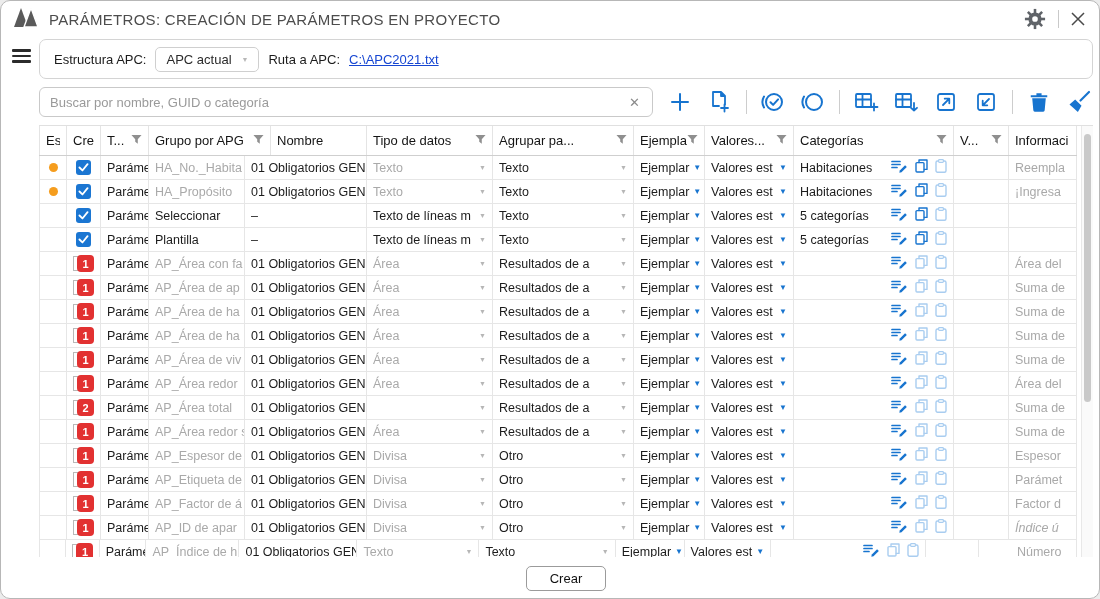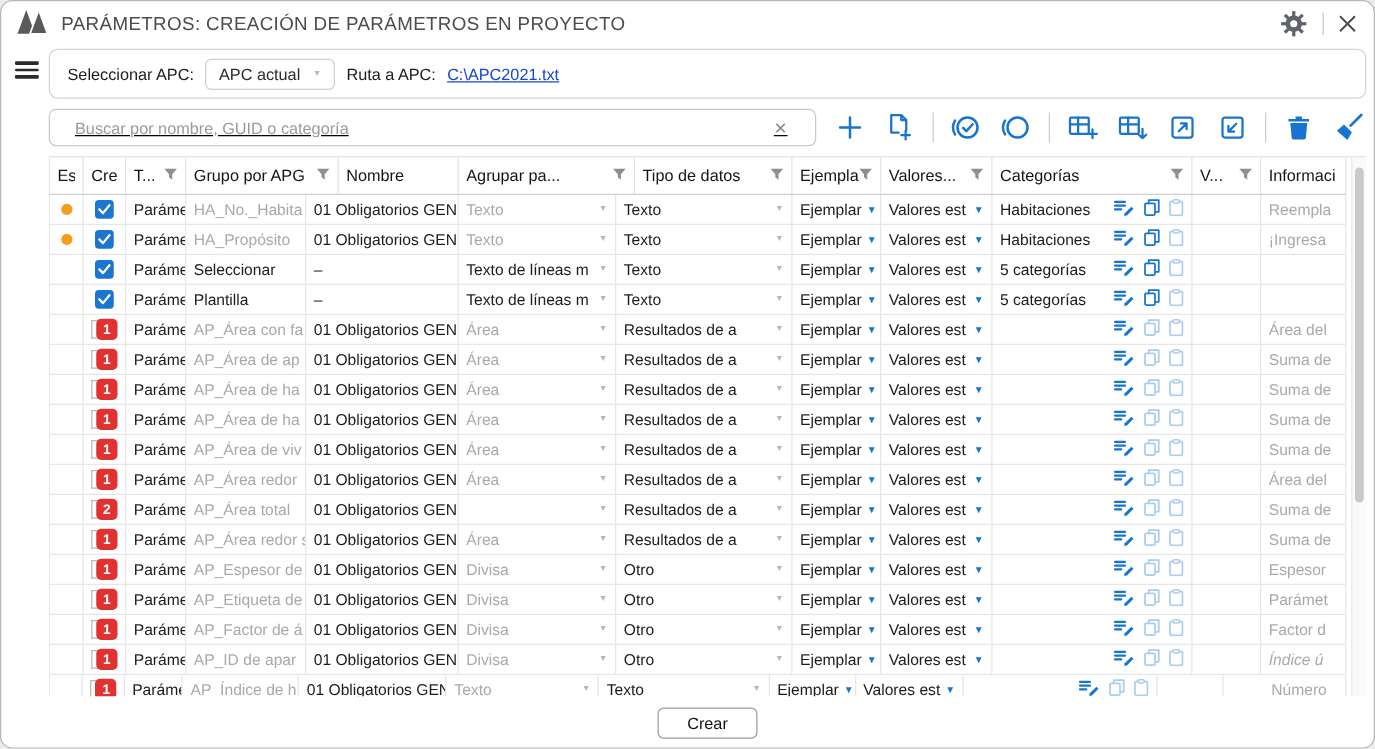--- a/index.html
+++ b/index.html
@@ -23,21 +23,21 @@
 
   .apc-panel { height:40px; border:1px solid #d4d4d4; border-radius:7px; display:flex; align-items:center;
                padding:0 14px; gap:9px; font-size:13px; color:#1c1c1c; margin-top:2px; background:#fff; }
   .apc-select { display:flex; align-items:center; gap:10px; border:1px solid #cfcfcf; border-radius:5px;
                 padding:4px 10px; color:#2a2a2a; background:#fff; }
   .sel-arrow { font-size:7px; color:#b8b8b8; }
   .apc-link { color:#1646d2; text-decoration:underline; }
 
   .search-row { margin-top:8px; display:flex; align-items:center; }
   .search-box { width:742px; height:30px; border:1px solid #c9c9c9; border-radius:6px; display:flex;
-                align-items:center; padding:0 20px; background:#fff;text-decoration:underline; }
+                align-items:center; padding:0 10px; background:#fff; }
   .search-box input { flex:1; border:none; outline:none; font-size:13px; font-family:"Liberation Sans",sans-serif;
                       color:#333; background:transparent; }
   .search-box input::placeholder { color:#9a9a9a; }
   .search-clear { color:#8a8a8a; font-size:13px; padding:0 2px; }
 
   .toolbar { display:flex; align-items:center; margin-left:13px; gap:12px; }
   .toolbar .ticon { display:flex; align-items:center; justify-content:center; width:28px; height:28px; }
   .toolbar .tdiv { width:1px; height:24px; background:#cdcdcd; }
 
   
@@ -115,21 +115,21 @@
   </div>
 
   <div class="hamburger">
     <div class="bar"></div>
       <div class="bar"></div>
       <div class="bar"></div>
   </div>
 
   <div class="main">
     <div class="apc-panel">
-      <span>Seleccionar APC:</span>
+      <span>Estructura APC:</span>
       <span class="apc-select">
         <span>APC actual</span>
         <span class="sel-arrow">▼</span>
       </span>
       <span>Ruta a APC:</span>
       <a class="apc-link" href="#">C:\APC2021.txt</a>
     </div>
 
     <div class="search-row">
       <div class="search-box">
@@ -221,28 +221,28 @@
             </div>
             <div class="th" style="width: 122px;">
               <span class="lbl">Grupo por APG</span>
               <span><svg width="11" height="11" viewBox="0 0 12 12">
                   <path d="M0.5 1h11L7.4 5.8v4.9L4.6 8.4V5.8z" fill="#8f8f8f"></path>
                 </svg></span>
             </div>
             <div class="th" style="width: 96px;">
               <span class="lbl">Nombre</span>
             </div>
-            <div class="th" style="width: 141px;">
-              <span class="lbl">Agrupar pa...</span>
+            <div class="th" style="width: 126px;">
+              <span class="lbl">Tipo de datos</span>
               <span><svg width="11" height="11" viewBox="0 0 12 12">
                   <path d="M0.5 1h11L7.4 5.8v4.9L4.6 8.4V5.8z" fill="#8f8f8f"></path>
                 </svg></span>
             </div>
-            <div class="th" style="width: 126px;">
-              <span class="lbl">Tipo de datos</span>
+            <div class="th" style="width: 141px;">
+              <span class="lbl">Agrupar pa...</span>
               <span><svg width="11" height="11" viewBox="0 0 12 12">
                   <path d="M0.5 1h11L7.4 5.8v4.9L4.6 8.4V5.8z" fill="#8f8f8f"></path>
                 </svg></span>
             </div>
             <div class="th" style="width: 71px;">
               <span class="lbl">Ejemplar...</span>
               <span><svg width="11" height="11" viewBox="0 0 12 12">
                   <path d="M0.5 1h11L7.4 5.8v4.9L4.6 8.4V5.8z" fill="#8f8f8f"></path>
                 </svg></span>
             </div>

